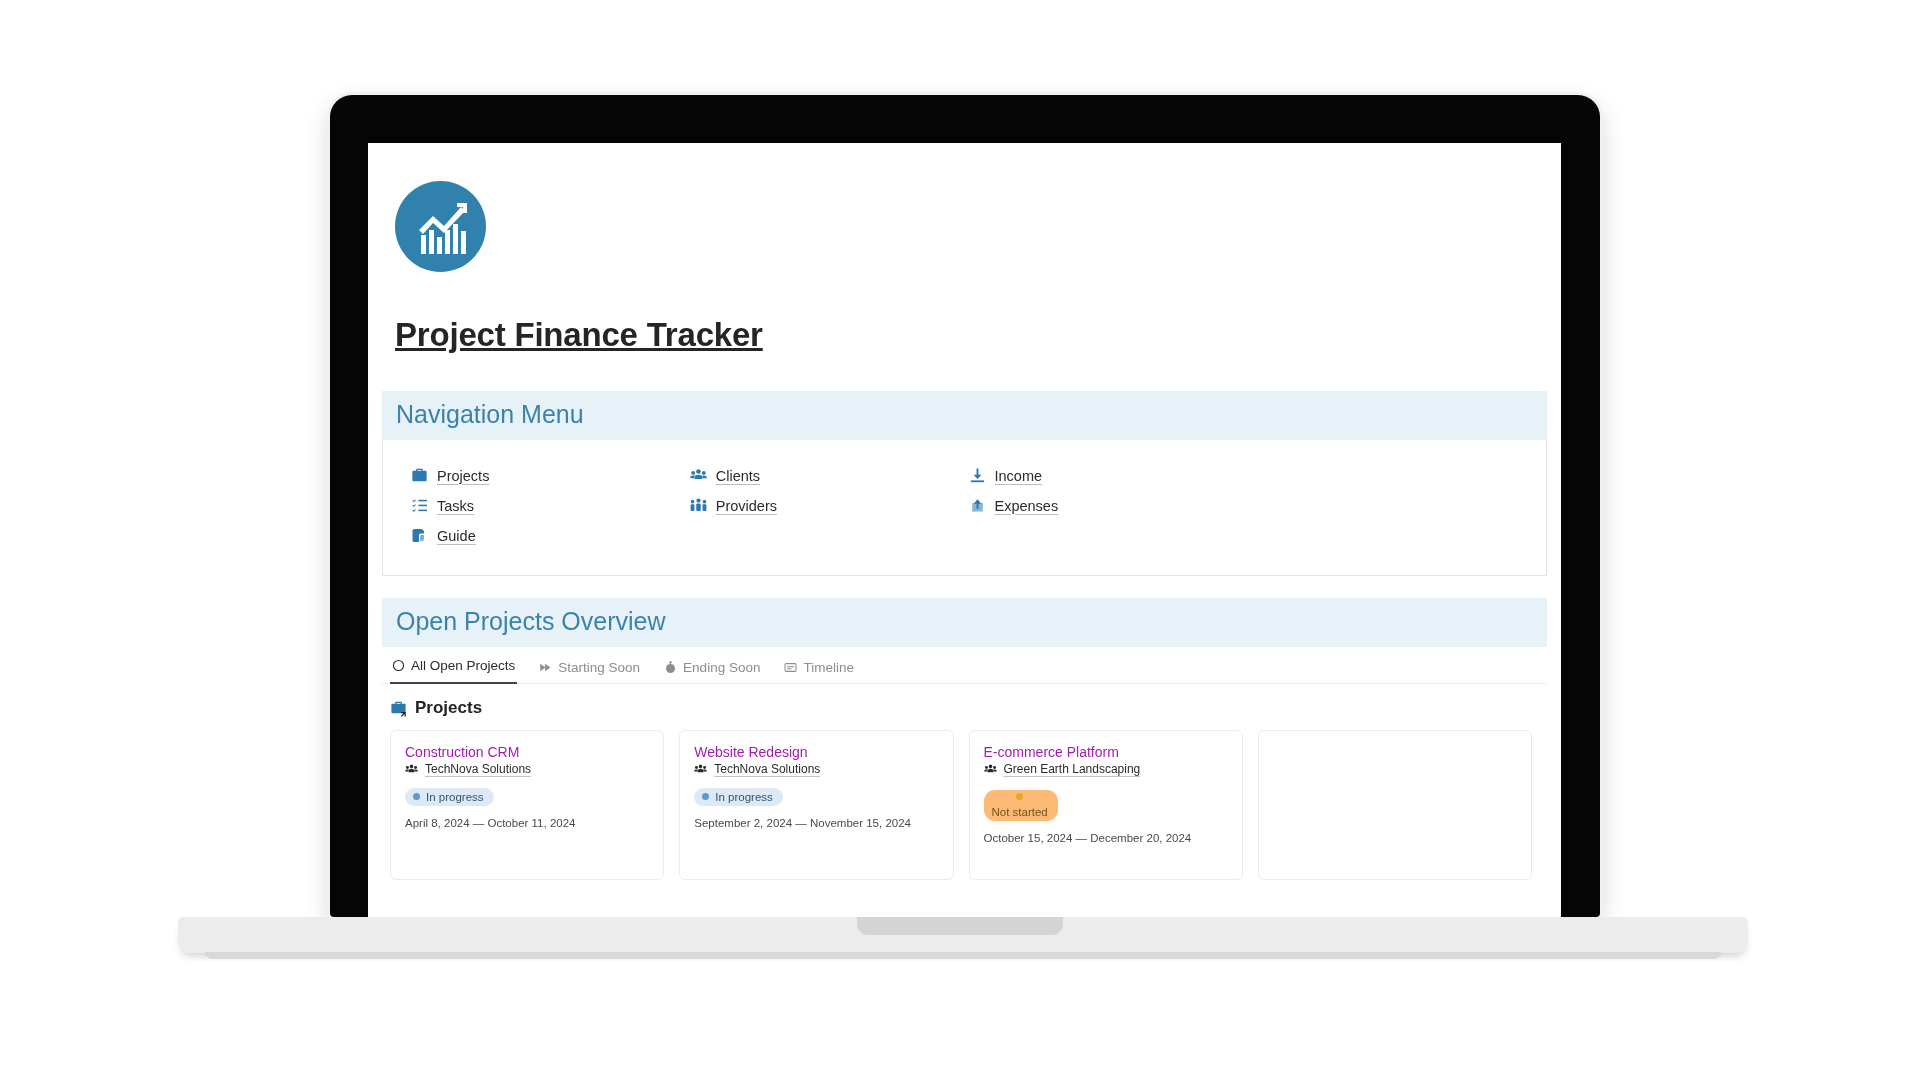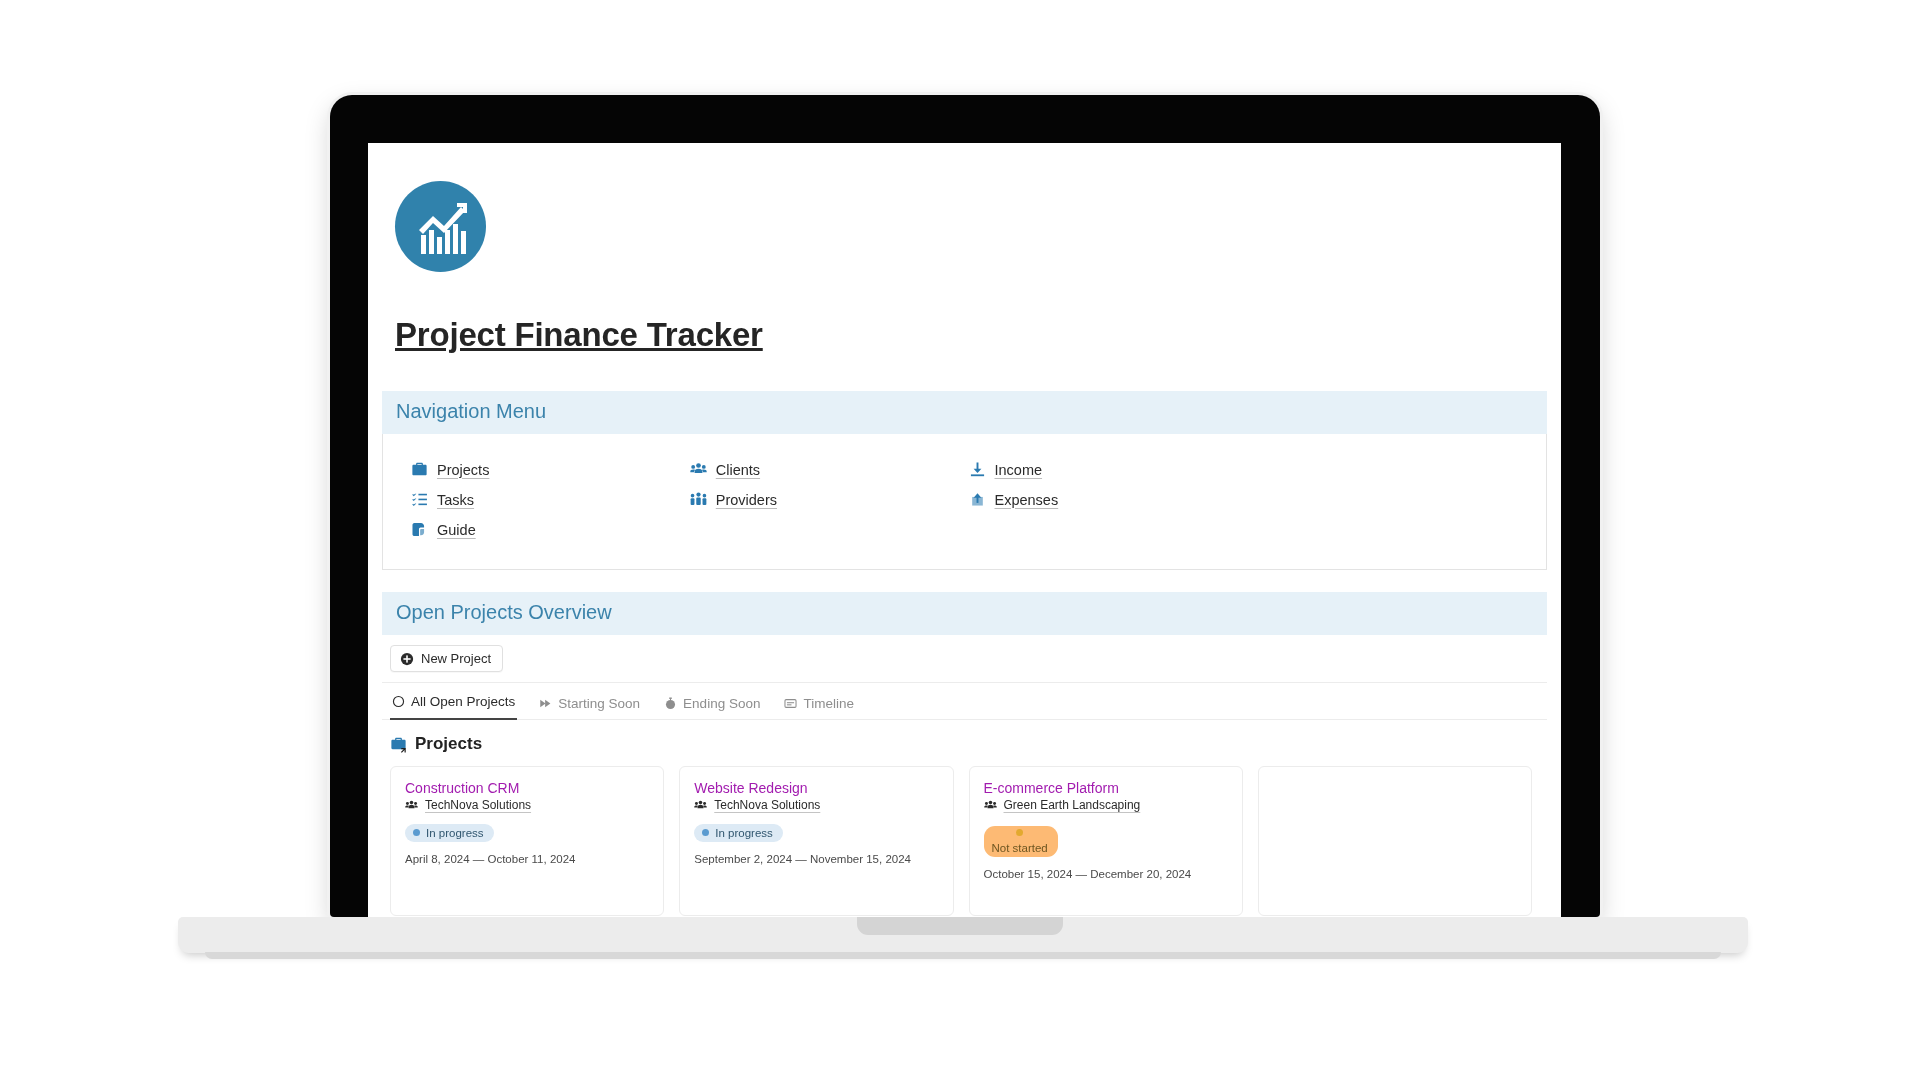--- a/index.html
+++ b/index.html
@@ -76,21 +76,21 @@
     font-weight: bold;
     color: #252525;
     letter-spacing: -.2px;
     text-decoration: underline;
   }
 
   .section-band {
     margin-top: 37px;
     background: #e6f1f8;
     padding: 9px 14px 11px 14px;
-    font-size: 20px;
+    font-size: 25px;
     color: #3b83ab;
     font-weight: 400;
   }
 
   .panel {
     border: 1px solid #e3e3e3;
     border-top: none;
     background: #fff;
     padding: 22px 0 26px 0;
   }
@@ -328,32 +328,20 @@
               <span class="nav-label">Expenses</span>
             </div>
           </div>
 
 
         </div>
       </div>
 
       <div class="section-band" style="margin-top:22px;">Open Projects Overview</div>
 
-      <div class="toolbar">
-        <div class="btn-new">
-          <span style="display:block;width:14px;height:14px;">
-            <svg width="14" height="14" viewBox="0 0 16 16">
-              <circle cx="8" cy="8" r="7" fill="#2b2b2b"></circle>
-              <rect x="7.1" y="3.9" width="1.8" height="8.2" fill="#fff"></rect>
-              <rect x="3.9" y="7.1" width="8.2" height="1.8" fill="#fff"></rect>
-            </svg>
-          </span>
-          <span>New Project</span>
-        </div>
-      </div>
 
       <div class="tabs">
         <div class="tab active">
           <span style="display:block;width:13px;height:13px;">
             <svg width="13" height="13" viewBox="0 0 16 16">
                 <circle cx="8" cy="8" r="6.2" fill="none" stroke="#2b2b2b" stroke-width="1.4"></circle>
               </svg>
           </span>
           <span>All Open Projects</span>
         </div>

